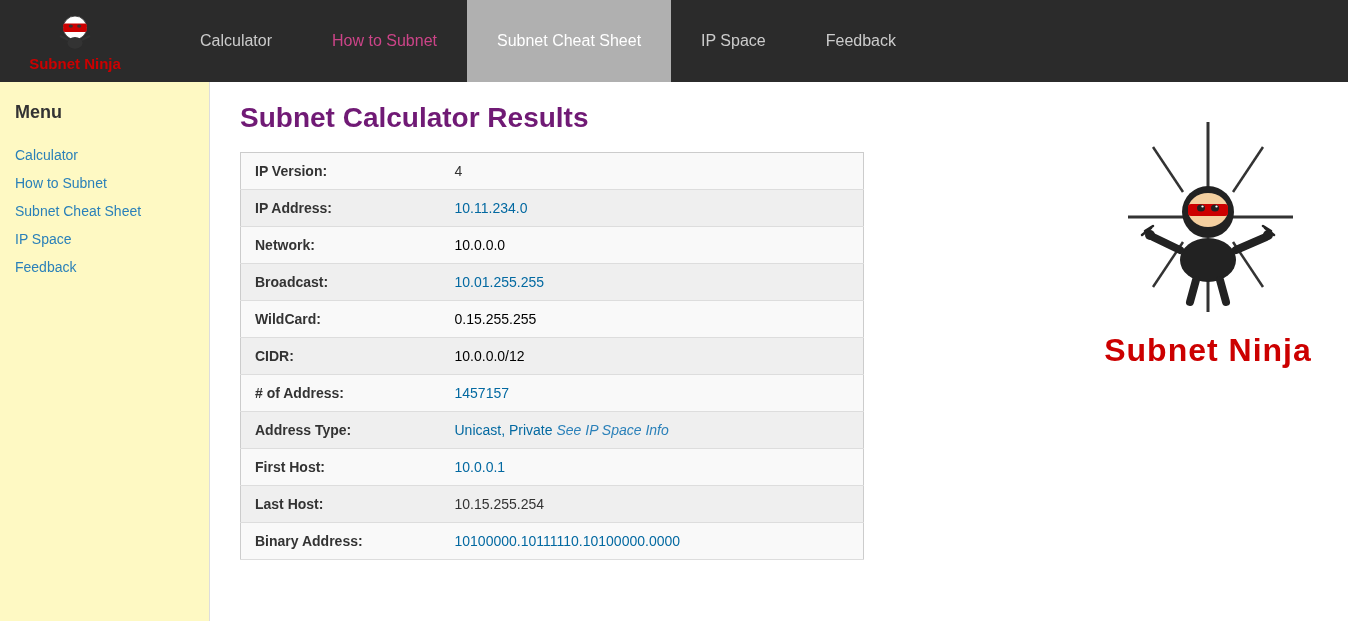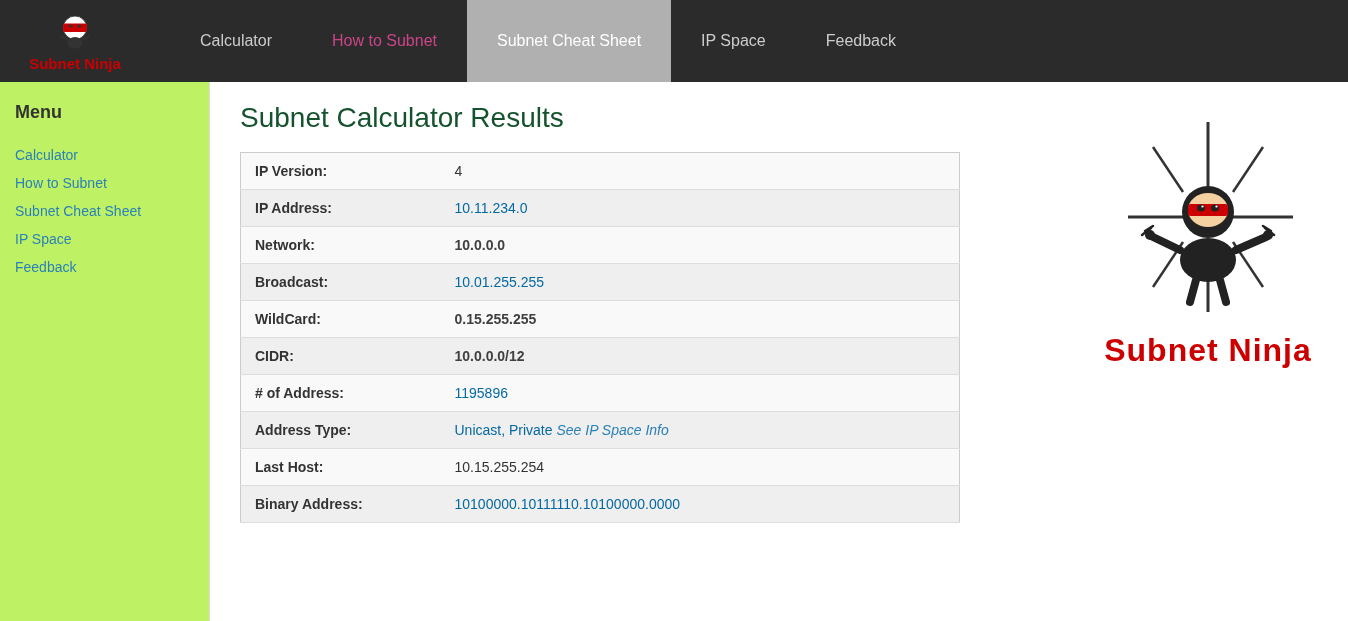--- a/index.html
+++ b/index.html
@@ -57,21 +57,21 @@
     
     .page-layout {
       display: flex;
       min-height: calc(621px - 82px);
     }
 
     
     .sidebar {
       width: 210px;
       min-width: 210px;
-      background: #bef264;
+      background: #fef9c3;
       padding: 20px 15px;
       border-right: 1px solid #ddd;
     }
     .sidebar-title {
       font-size: 18px;
       font-weight: bold;
       color: #333;
       margin-bottom: 18px;
     }
     .sidebar-link {
@@ -83,49 +83,49 @@
       cursor: pointer;
     }
 
     
     .main-content {
       flex: 1;
       padding: 20px 30px;
     }
     .page-title {
       font-size: 28px;
-      color: #14532d;
+      color: #701a75;
       margin-bottom: 18px;
-      font-weight: normal;
+      font-weight: bold;
     }
 
     
     .results-table {
-      width: 720px;
+      width: 624px;
       border-collapse: collapse;
       border: 1px solid #ccc;
     }
     .results-table tr:nth-child(odd) {
       background: #f9f9f9;
     }
     .results-table tr:nth-child(even) {
       background: #efefef;
     }
     .results-table td {
       padding: 10px 14px;
       border-bottom: 1px solid #ddd;
       vertical-align: middle;
     }
     .results-table td:first-child {
       font-weight: bold;
       color: #333;
       width: 200px;
     }
     .val-orange { color: #0369a1; }
-    .val-blue { color: #404040; font-weight: bold; }
+    .val-blue { color: #000000; }
     .val-black { color: #333; }
     .val-link { color: #2a80b9; text-decoration: none; cursor: pointer; font-style: italic; }
 
     
     .right-logo {
       width: 280px;
       min-width: 280px;
       display: flex;
       flex-direction: column;
       align-items: center;
@@ -211,25 +211,29 @@
           <tr>
             <td>WildCard:</td>
             <td><span class="val-blue">0.15.255.255</span></td>
           </tr>
           <tr>
             <td>CIDR:</td>
             <td><span class="val-blue">10.0.0.0/12</span></td>
           </tr>
           <tr>
             <td># of Address:</td>
-            <td><span class="val-orange">1195896</span></td>
+            <td><span class="val-orange">1457157</span></td>
           </tr>
           <tr>
             <td>Address Type:</td>
             <td><span class="val-orange">Unicast, Private</span> <a class="val-link" href="#">See IP Space Info</a></td>
+          </tr>
+          <tr>
+            <td>First Host:</td>
+            <td><span class="val-orange">10.0.0.1</span></td>
           </tr>
           <tr>
             <td>Last Host:</td>
             <td><span class="val-black">10.15.255.254</span></td>
           </tr>
           <tr>
             <td>Binary Address:</td>
             <td><span class="val-orange">10100000.10111110.10100000.0000</span></td>
           </tr>
         </tbody>

